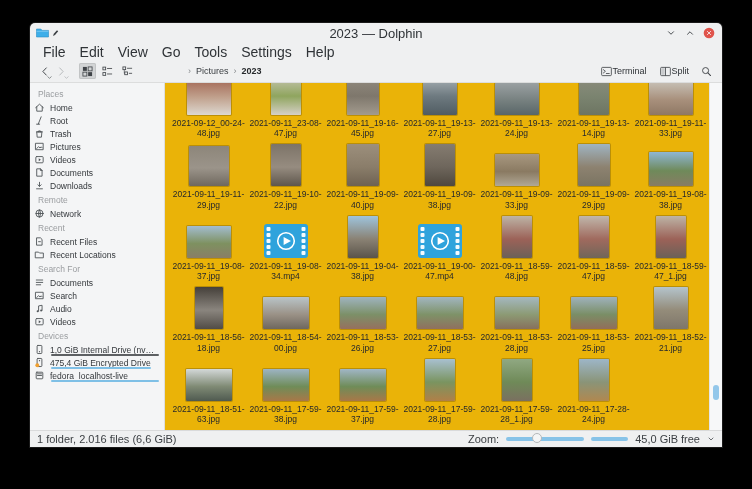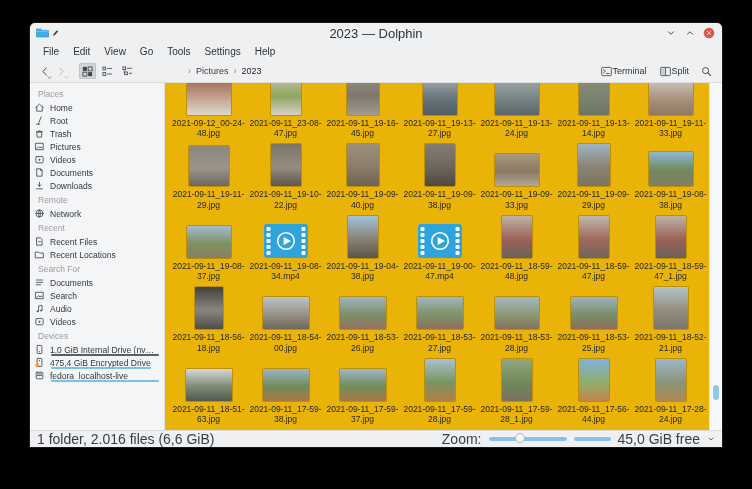--- a/index.html
+++ b/index.html
@@ -8,53 +8,53 @@
   .window{position:absolute;left:30px;top:23px;width:692px;height:424px;background:#eff0f1;
           border-radius:5px 5px 0 0;overflow:hidden;box-shadow:0 0 0 1px #1a1a1a}
   
   .titlebar{height:20px;position:relative;display:flex;align-items:center;padding:0 6px}
   .tb-title{position:absolute;left:0;right:0;text-align:center;font-size:13px;color:#2f3337}
   .tb-left{display:flex;align-items:center;gap:3px;z-index:2}
   .tb-controls{position:absolute;right:7px;top:0;height:20px;display:flex;align-items:center;gap:7px;z-index:2}
   .tb-btn{width:12px;height:12px;display:flex;align-items:center;justify-content:center}
   
   .menubar{height:17px;display:flex;align-items:center;padding-left:6px}
-  .menu-item{font-size:10px;color:#2f3337;padding:2px 7px;border-radius:2px}
+  .menu-item{font-size:14px;color:#2f3337;padding:2px 7px;border-radius:2px}
   
   .toolbar{height:22px;display:flex;align-items:center;padding:0 7px;gap:2px}
   .nav-btn{width:15px;height:16px;position:relative;display:flex;align-items:center;justify-content:center}
   .nav-caret{position:absolute;right:0px;bottom:0px;line-height:0}
   .view-btns{display:flex;gap:3px;margin-left:8px}
   .view-btn{width:17px;height:16px;display:flex;align-items:center;justify-content:center;border-radius:2px}
   .view-btn.selected{background:#d2d4d5;box-shadow:inset 0 0 0 1px #c2c4c5}
   .breadcrumb{flex:1;display:flex;align-items:center;margin-left:50px;font-size:9px;color:#3a3e42;gap:3px}
   .crumb-sep{color:#85888b;font-size:9px}
   .crumb{padding:1px 2px}
-  .crumb.current{font-weight:normal;color:#26292c}
+  .crumb.current{font-weight:bold;color:#26292c}
   .tool-right{display:flex;align-items:center;gap:4px}
   .tool-btn{display:flex;align-items:center;font-size:9px;color:#2f3337;padding:2px 5px}
   
   .content{position:absolute;top:59px;bottom:16px;left:0;right:0;display:flex;border-top:1px solid #dcdddd;background:#fff}
   .sidebar{width:134px;background:#f4f5f6;border-right:1px solid #dddedf;padding-top:3px;overflow:hidden;flex:none}
   .side-header{font-size:8.5px;color:#9a9da0;padding:3px 8px 2px 8px;height:10px}
   .side-item{display:flex;align-items:center;gap:5px;padding:0 4px;height:13px;position:relative;white-space:nowrap}
   .side-item .lbl{font-size:8.5px;color:#33373b;overflow:hidden;text-overflow:ellipsis}
   .devbar{position:absolute;left:21px;bottom:0;height:2px;border-radius:1px}
   .icn{width:11px;height:11px;flex:none;display:inline-flex;line-height:0}
   .main{flex:1;background:#eab308;position:relative;overflow:hidden}
   .grid{position:absolute;left:5px;top:-15px;display:grid;grid-template-columns:repeat(7,77px);grid-auto-rows:71.5px}
   .cell{display:flex;flex-direction:column;align-items:center}
   .thumb-box{flex:1;width:100%;display:flex;align-items:flex-end;justify-content:center;padding-bottom:3px;box-sizing:border-box}
   .thumb{box-shadow:0 0 0 1px rgba(0,0,0,.2);border-radius:1px}
   .fname{font-size:8.5px;line-height:10.5px;height:22px;text-align:center;color:#26292c;width:100%}
   .vscroll{width:12px;background:#f7f8f9;border-left:1px solid #e4e5e6;position:relative;flex:none}
   .vthumb{position:absolute;left:3px;top:302px;width:6px;height:15px;border-radius:3px;background:#93c7ea}
   
   .statusbar{position:absolute;left:0;right:0;bottom:0;height:16px;background:#eff0f1;border-top:1px solid #d9dadb;
-             display:flex;align-items:center;padding:0 7px;font-size:14px;color:#3a3e42}
+             display:flex;align-items:center;padding:0 7px;font-size:11px;color:#3a3e42}
   .sb-right{margin-left:auto;display:flex;align-items:center;gap:7px}
   .slider{width:78px;height:4px;background:#87c3e8;border-radius:2px;position:relative}
   .slider-handle{position:absolute;left:26px;top:-4px;width:10px;height:10px;background:#f4f5f6;
                  border:1px solid #b4b7b9;border-radius:50%;box-sizing:border-box}
   .capbar{width:37px;height:4px;background:#87c3e8;border-radius:2px}
 </style>
 </head>
 <body>
 
 <div class="window">
@@ -667,29 +667,20 @@
             <div class="thumb-box">
               <div class="thumb" style="width: 30px; height: 42px; background: linear-gradient(rgb(144, 168, 130) 0%, rgb(111, 138, 88) 55%, rgb(122, 112, 96) 100%);"></div>
             </div>
             <div class="fname">
               <div>2021-09-11_17-59-</div>
               <div>28_1.jpg</div>
             </div>
           </div>
           <div class="cell">
             <div class="thumb-box">
-              <div class="thumb" style="width: 30px; height: 42px; background: linear-gradient(rgb(127, 178, 220) 0%, rgb(143, 174, 110) 55%, rgb(192, 134, 72) 100%);"></div>
-            </div>
-            <div class="fname">
-              <div>2021-09-11_17-56-</div>
-              <div>44.jpg</div>
-            </div>
-          </div>
-          <div class="cell">
-            <div class="thumb-box">
               <div class="thumb" style="width: 30px; height: 42px; background: linear-gradient(rgb(157, 182, 200) 0%, rgb(138, 148, 120) 55%, rgb(176, 136, 80) 100%);"></div>
             </div>
             <div class="fname">
               <div>2021-09-11_17-28-</div>
               <div>24.jpg</div>
             </div>
           </div>
         </div>
     </div>
     <div class="vscroll">

